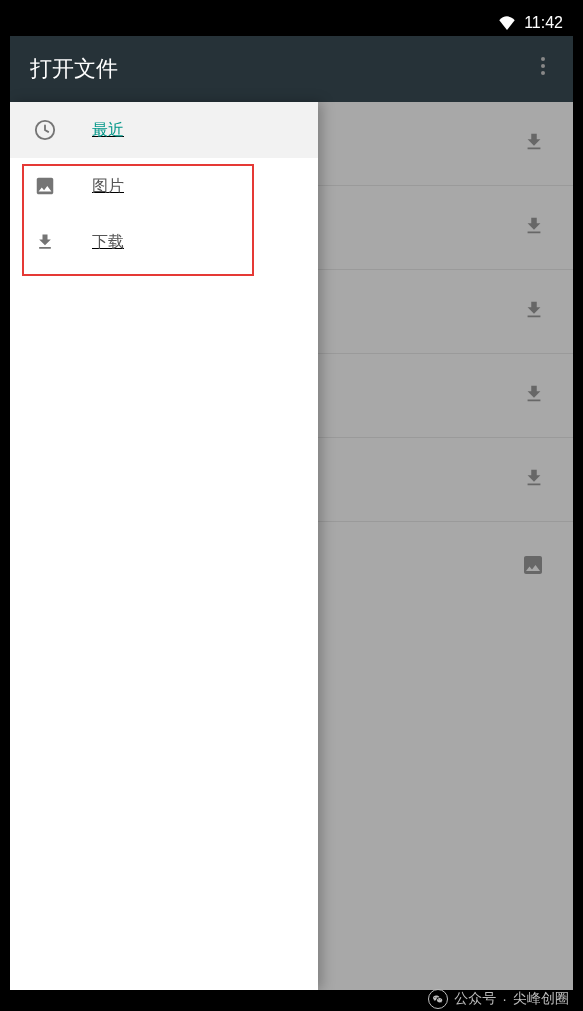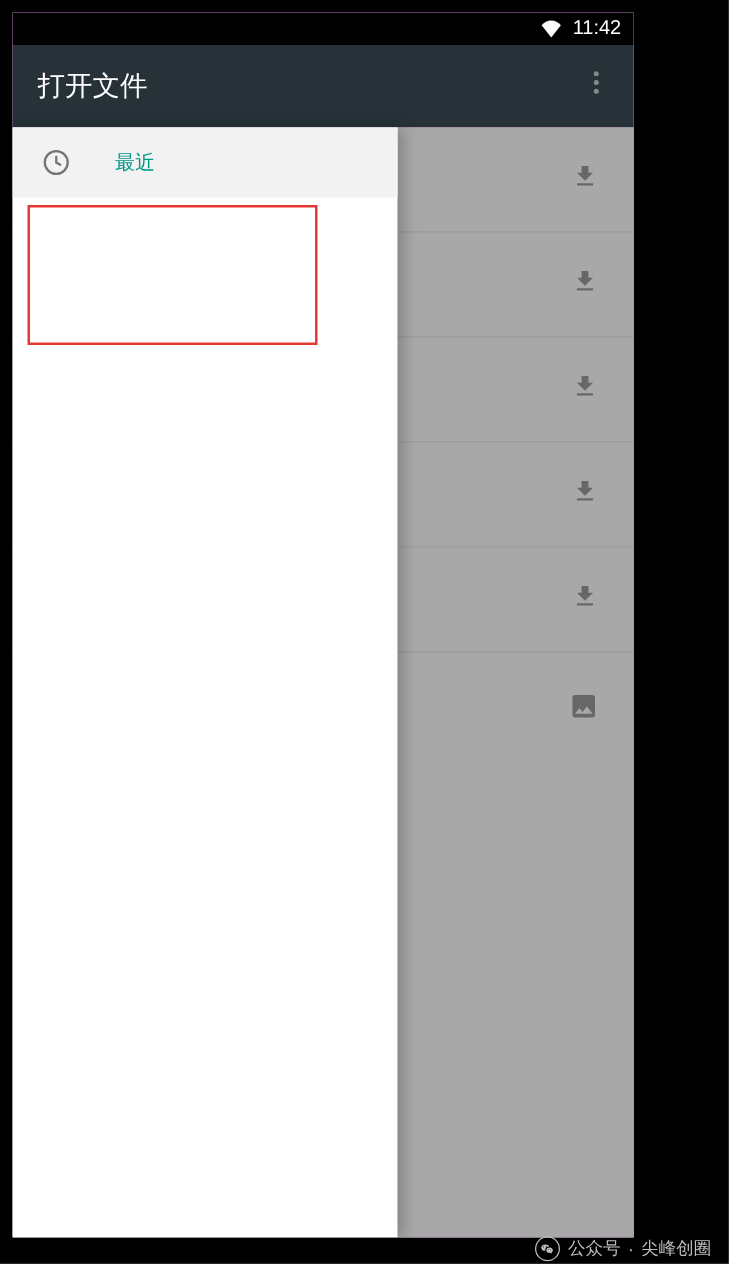--- a/index.html
+++ b/index.html
@@ -8,23 +8,23 @@
       height: 1011px;
       background: #000;
       font-family: -apple-system, "Helvetica Neue", Arial, sans-serif;
       position: relative;
       overflow: hidden;
     }
     .device-frame {
       position: absolute;
       left: 10px;
       top: 10px;
-      width: 497px;
+      width: 563px;
       height: 980px;
-      background: #f0abfc;
+      background: #701a75;
       overflow: hidden;
     }
     .status-bar {
       height: 26px;
       background: #000;
       color: #fff;
       display: flex;
       align-items: center;
       justify-content: flex-end;
       padding: 0 10px;
@@ -85,20 +85,21 @@
     }
     .drawer {
       position: absolute;
       left: 0;
       top: 0;
       width: 308px;
       height: 100%;
       background: #fff;
       box-shadow: 4px 0 12px rgba(0,0,0,0.25);
       z-index: 10;
+      text-decoration: underline;
     }
     .drawer-item {
       height: 56px;
       display: flex;
       align-items: center;
       padding-left: 24px;
       gap: 36px;
       font-size: 16px;
       color: #555;
     }
@@ -223,22 +224,38 @@
       <div class="drawer-item selected">
         <span class="icon-slot">
           <svg width="22" height="22" viewBox="0 0 24 24">
               <path fill="none" stroke="#757575" stroke-width="2" d="M12 2a10 10 0 1 0 0 20 10 10 0 0 0 0-20z"></path>
               <path fill="none" stroke="#757575" stroke-width="2" stroke-linecap="round" d="M12 7v5l3.5 2"></path>
             </svg>
         </span>
         <span>最近</span>
       </div>
 
-
-
+      <div class="drawer-item">
+        <span class="icon-slot">
+          <svg width="22" height="22" viewBox="0 0 24 24">
+              <path fill="#757575" d="M21 19V5c0-1.1-.9-2-2-2H5c-1.1 0-2 .9-2 2v14c0 1.1.9 2 2 2h14c1.1 0 2-.9 2-2zM8.5 13.5l2.5 3 3.5-4.5 4.5 6H5l3.5-4.5z"></path>
+            </svg>
+        </span>
+        <span>图片</span>
+      </div>
+
+
+      <div class="drawer-item">
+        <span class="icon-slot">
+          <svg width="20" height="20" viewBox="0 0 24 24">
+              <path fill="#757575" d="M19 9h-4V3H9v6H5l7 7 7-7zM5 18v2h14v-2H5z"></path>
+            </svg>
+        </span>
+        <span>下载</span>
+      </div>
 
       <div class="red-box"></div>
     </div>
 
   </div>
 </div>
 
 <div class="watermark">
   <span class="wm-icon">
     <svg width="12" height="12" viewBox="0 0 24 24">

